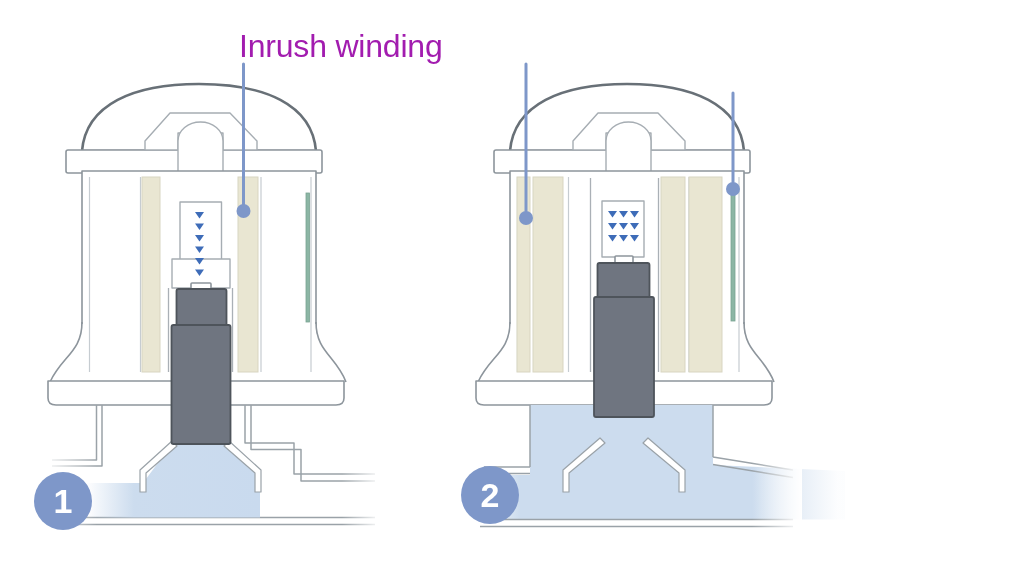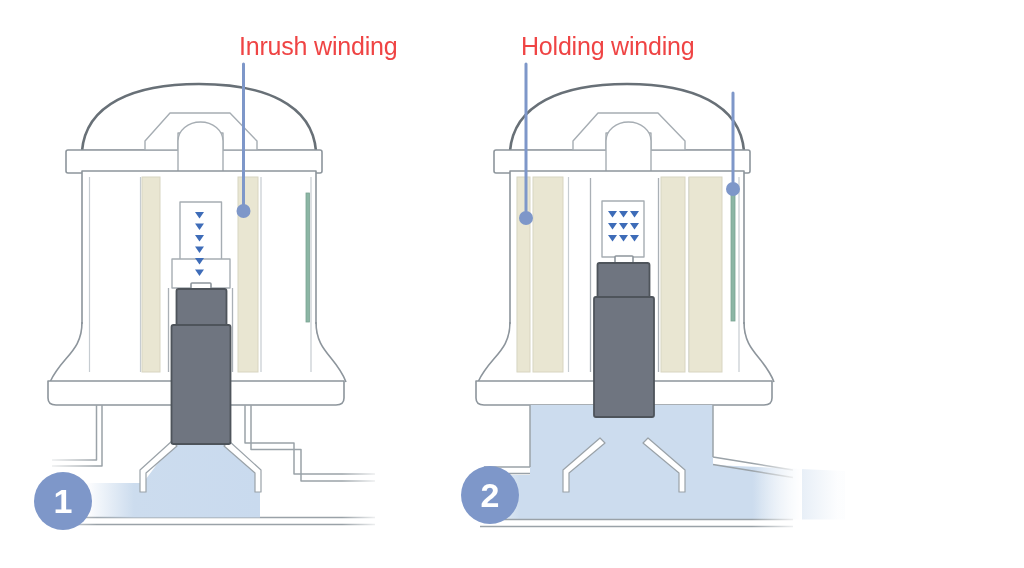--- a/index.html
+++ b/index.html
@@ -2,21 +2,21 @@
 <html><head>
 <meta charset="utf-8">
 <style>
   html,body { margin:0; padding:0; background:#ffffff; }
   .stage {
     position:relative; width:1024px; height:568px; background:#ffffff;
     font-family:"Liberation Sans", sans-serif; overflow:hidden;
   }
   .stage svg { position:absolute; left:0; top:0; }
   .callout-label {
-    position:absolute; font-size:25px; font-weight:500; color:#ef4444;
+    position:absolute; font-size:32px; font-weight:500; color:#a21caf;
     letter-spacing:-0.2px; line-height:27px; white-space:nowrap;
   }
   .callout-label span { display:block; }
   .step-badge {
     position:absolute; width:58px; height:58px; border-radius:50%;
     background:#7e97c9; color:#ffffff; font-size:34px; font-weight:700;
     display:flex; align-items:center; justify-content:center;
     font-family:"Liberation Sans", sans-serif;
   }
   
@@ -179,22 +179,19 @@
     <circle cx="243.5" cy="211" r="7" fill="#7e97c9"></circle>
     <circle cx="526" cy="218" r="7" fill="#7e97c9"></circle>
     <circle cx="733" cy="189" r="7" fill="#7e97c9"></circle>
   </g>
 </svg>
 
 <div class="callout-label" style="left:239px; top:33px;">
   <span>Inrush winding</span>
 </div>
 
-<div class="callout-label" style="left:521px; top:33px;">
-  <span>Holding winding</span>
-</div>
 
 
 <div class="step-badge" style="left:34px; top:472px;">1</div>
 
 <div class="step-badge" style="left:461px; top:466px;">2</div>
 
 </div>
 
 </body></html>

